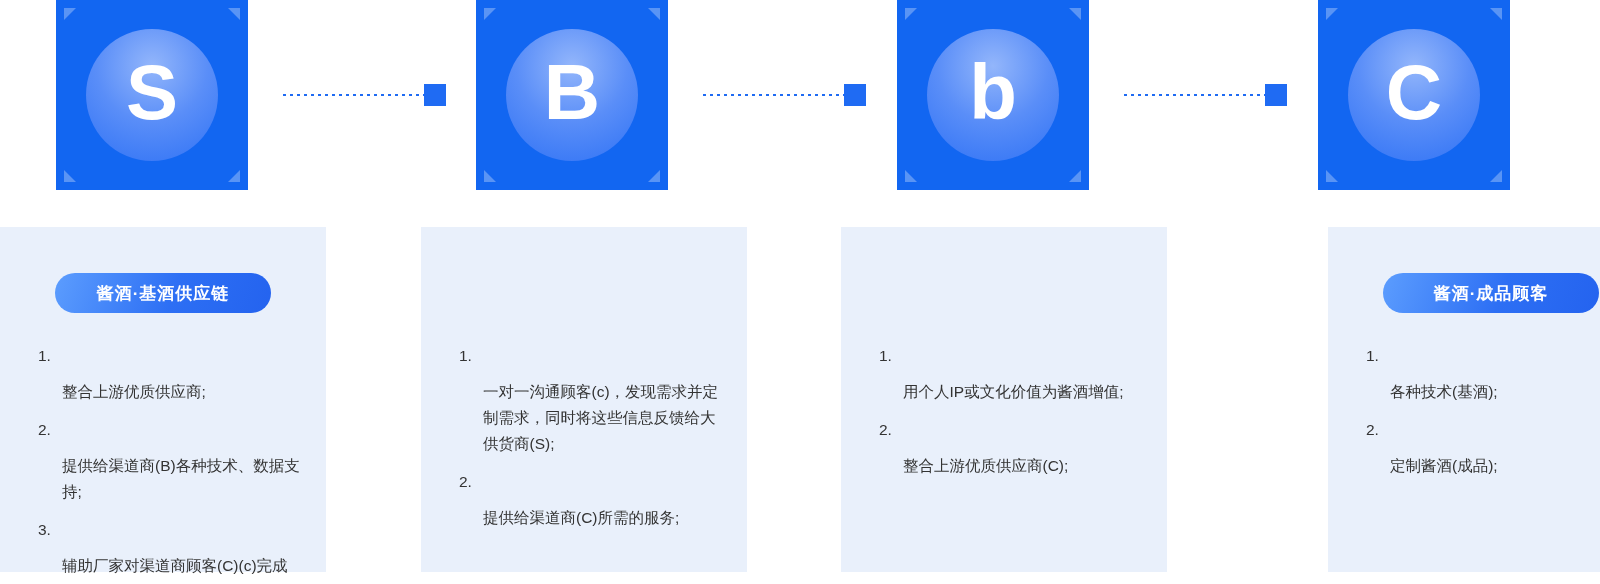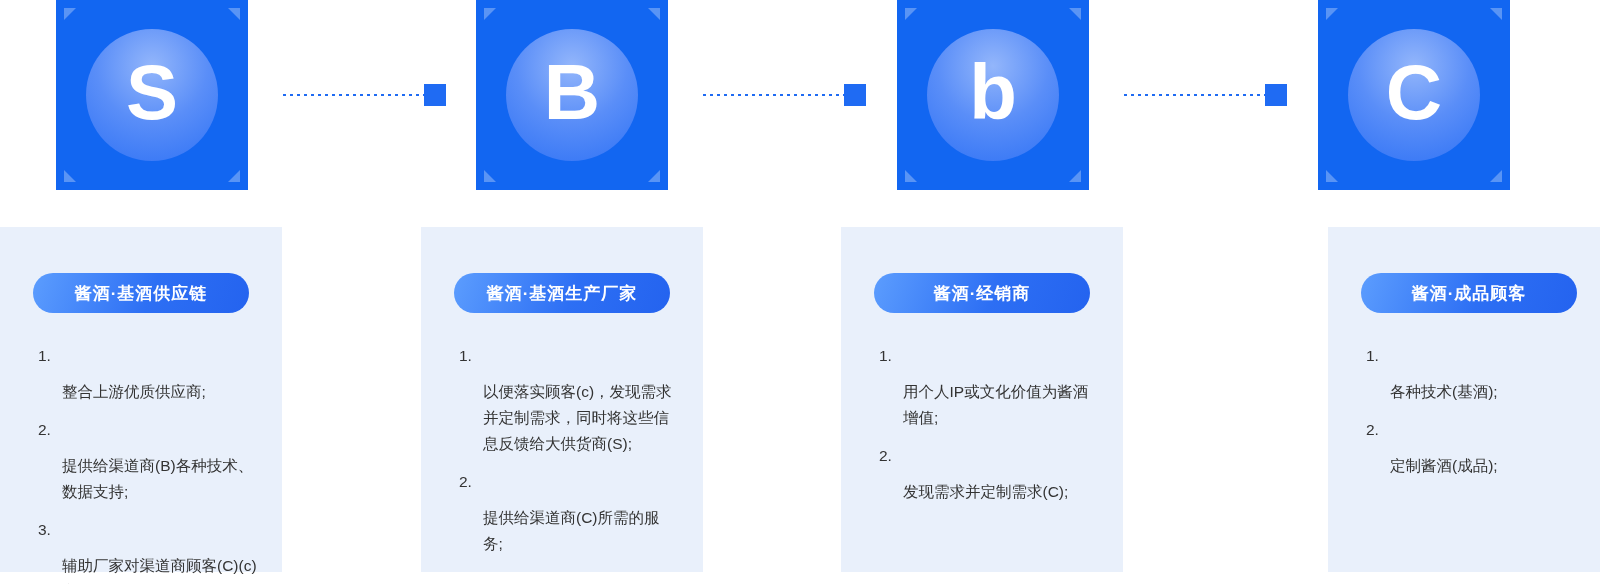--- a/index.html
+++ b/index.html
@@ -47,21 +47,21 @@
   }
   .connector .dots {
     width:141px; height:2px;
     background-image:repeating-linear-gradient(90deg, #1f6bf3 0 3px, transparent 3px 7px);
   }
   .connector .endsq { width:22px; height:22px; background:#1f6bf3; }
 
   
   .panel {
     position:absolute; top:227px;
-    width:282px; height:345px;
+    width:326px; height:345px;
     background:#e9f0fb;
   }
   .badge {
     position:absolute; top:46px; left:50%;
     transform:translateX(-50%);
     min-width:216px; height:40px;
     box-sizing:border-box; padding:0 18px;
     border-radius:21px;
     background:linear-gradient(110deg, #5c9dfe 0%, #2d6ff4 55%, #2463ef 100%);
     color:#ffffff; font-size:17px; font-weight:bold;
@@ -157,43 +157,41 @@
         <span class="txt">提供给渠道商(B)各种技术、数据支持;</span>
       </div>
       <div class="item">
         <span class="num">3.</span>
         <span class="txt">辅助厂家对渠道商顾客(C)(c)完成(b)、对的服务;</span>
       </div>
     </div>
   </div>
 
   <div class="panel" id="pn-1">
-    <div class="badge">酱酒·基酒生产厂家</div>
-    <div class="list">
-      <div class="item">
-        <span class="num">1.</span>
-        <span class="txt">以便落实顾客(c)，发现需求并定制需求，同时将这些信息反馈给大供货商(S);</span>
+    <div class="list">
+      <div class="item">
+        <span class="num">1.</span>
+        <span class="txt">一对一沟通顾客(c)，发现需求并定制需求，同时将这些信息反馈给大供货商(S);</span>
       </div>
       <div class="item">
         <span class="num">2.</span>
         <span class="txt">提供给渠道商(C)所需的服务;</span>
       </div>
     </div>
   </div>
 
   <div class="panel" id="pn-2">
-    <div class="badge">酱酒·经销商</div>
     <div class="list">
       <div class="item">
         <span class="num">1.</span>
         <span class="txt">用个人IP或文化价值为酱酒增值;</span>
       </div>
       <div class="item">
         <span class="num">2.</span>
-        <span class="txt">发现需求并定制需求(C);</span>
+        <span class="txt">整合上游优质供应商(C);</span>
       </div>
     </div>
   </div>
 
   <div class="panel" id="pn-3">
     <div class="badge">酱酒·成品顾客</div>
     <div class="list">
       <div class="item">
         <span class="num">1.</span>
         <span class="txt">各种技术(基酒);</span>

